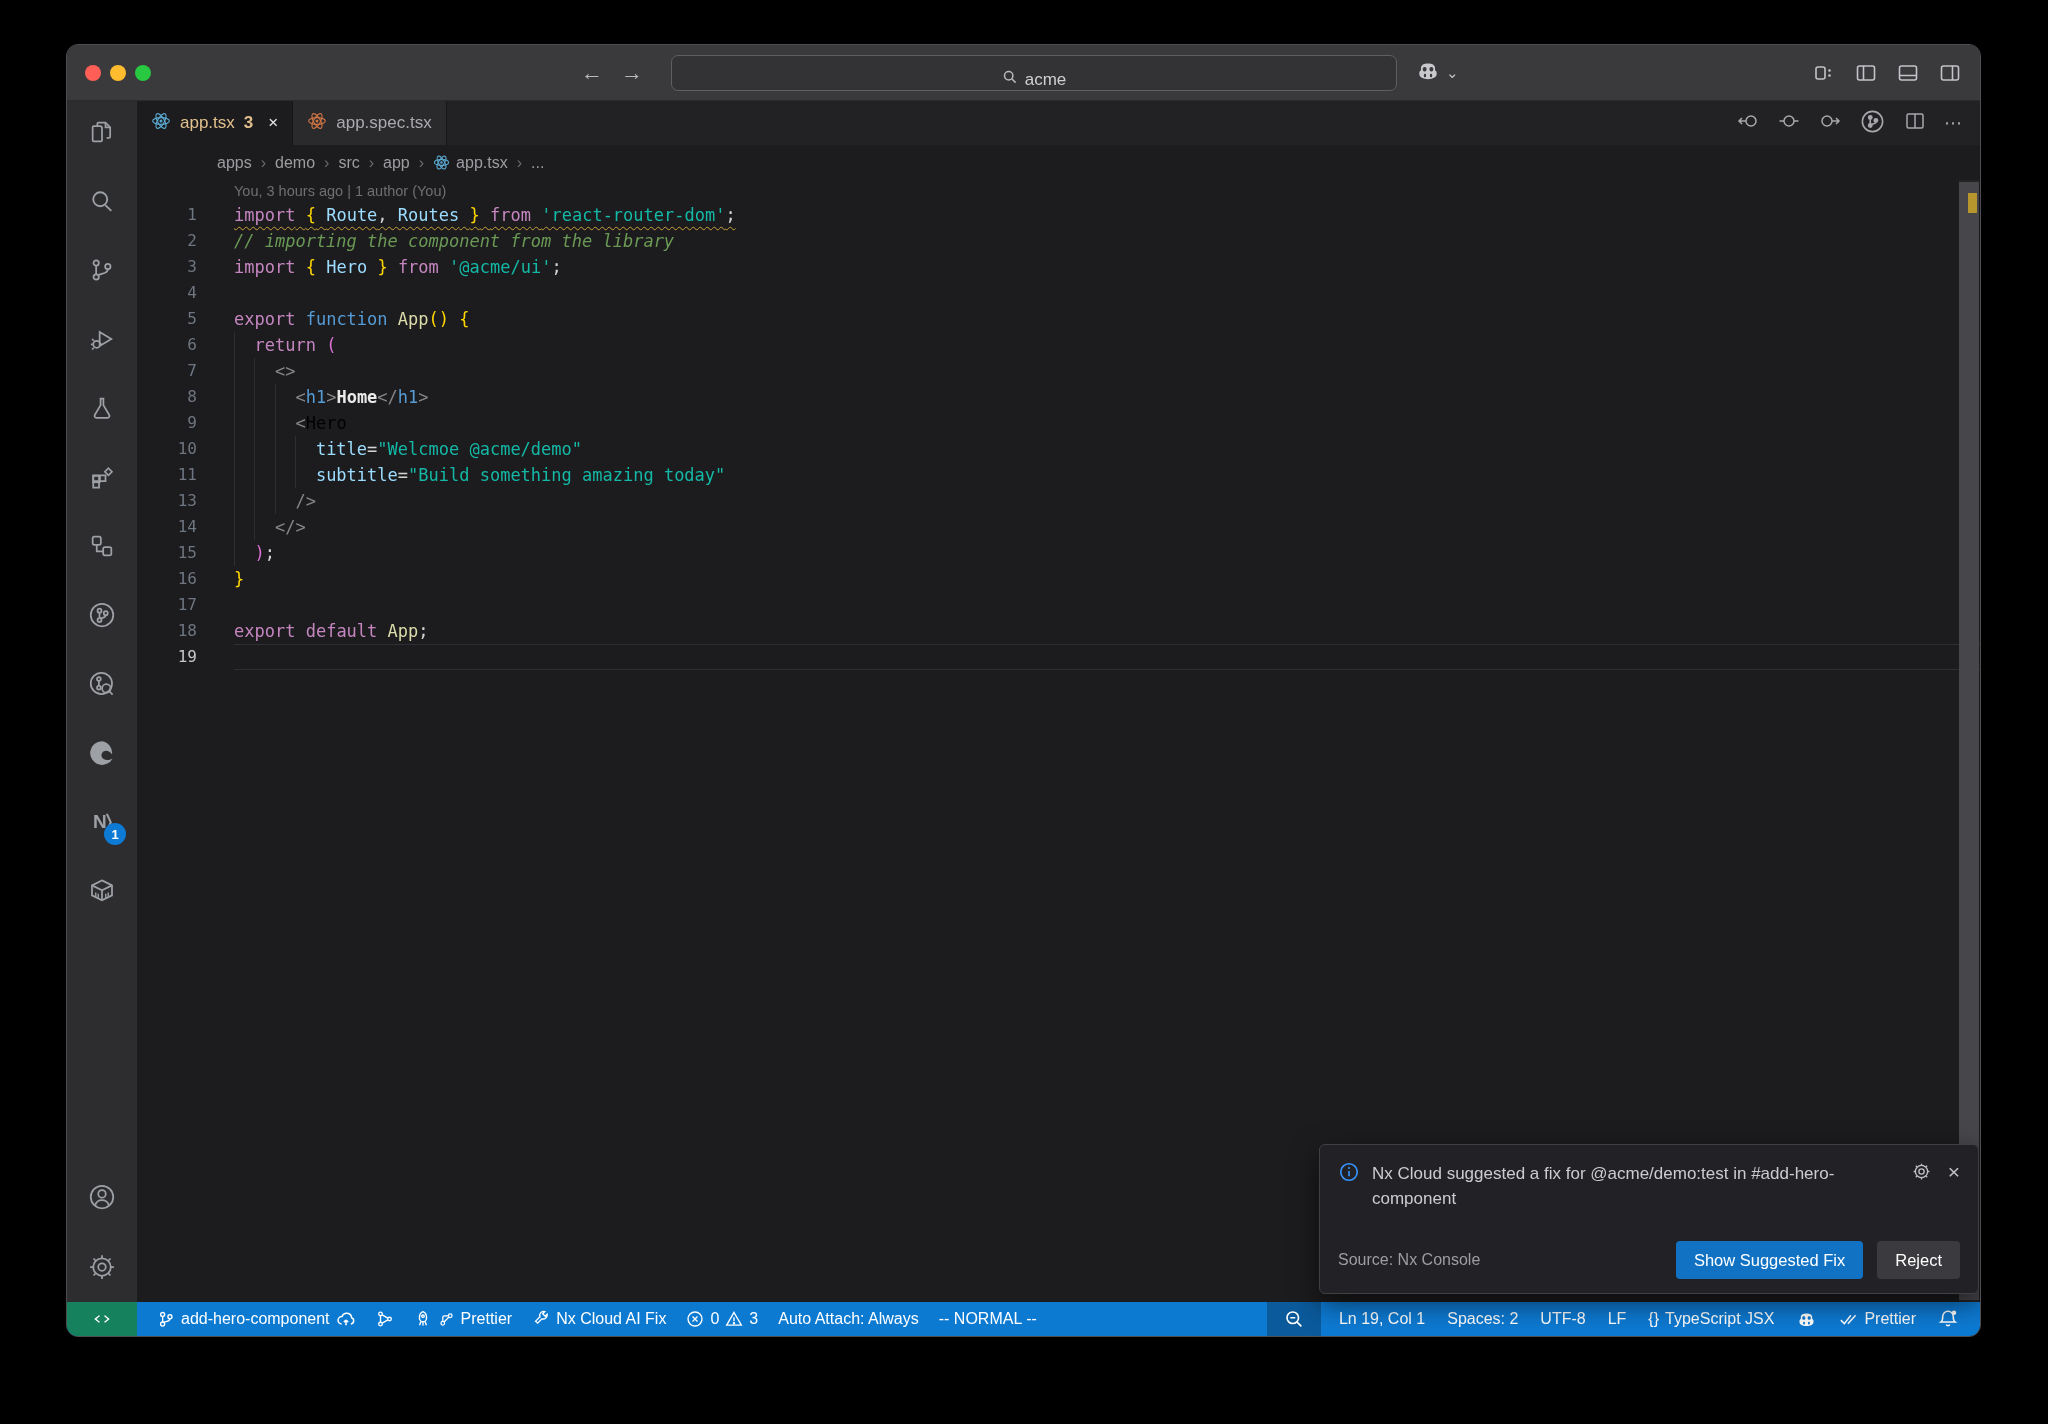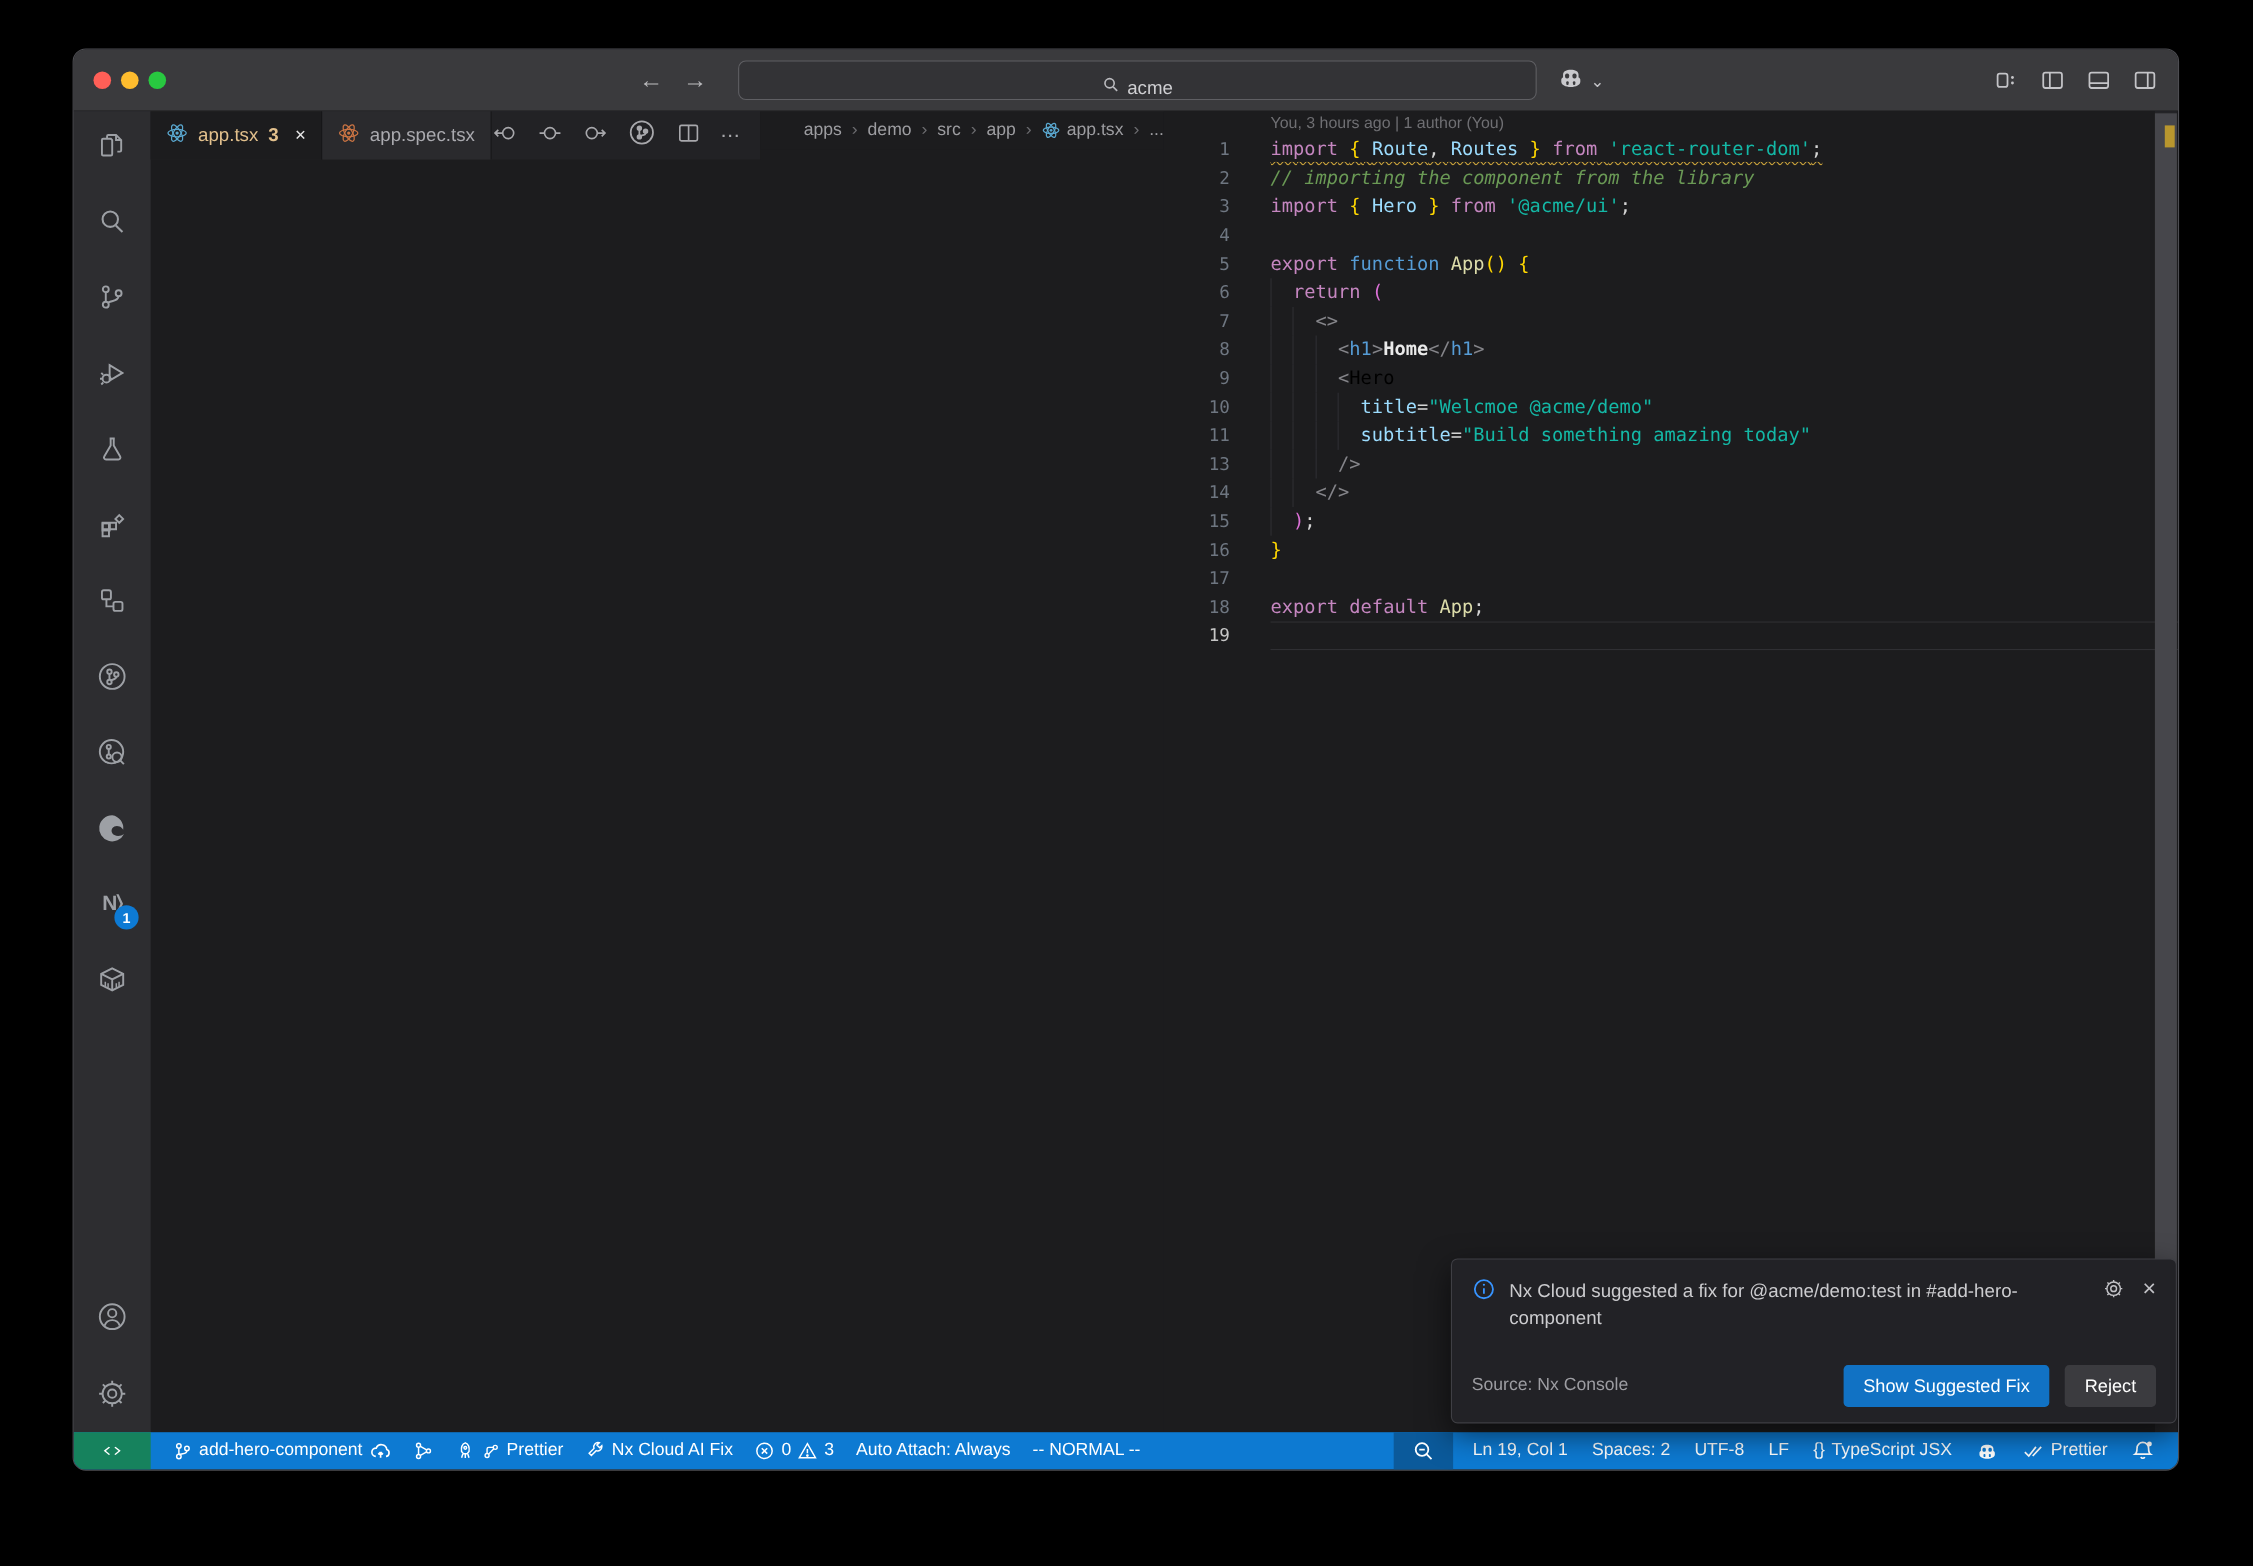--- a/index.html
+++ b/index.html
@@ -22,33 +22,33 @@
 
   
   .main { display:flex; height:1203px; }
   .activitybar { width:70px; background:#2d2d30; display:flex; flex-direction:column; align-items:center; padding-top:16px; gap:39px; flex-shrink:0; }
   .ab-item { width:30px; height:30px; position:relative; color:#9da0a5; display:flex; align-items:center; justify-content:center; }
   .ab-bottom { margin-top:auto; display:flex; flex-direction:column; gap:40px; padding-bottom:22px; }
   .nx-badge { position:absolute; right:-9px; bottom:-8px; width:22px; height:22px; border-radius:50%; background:#0d7ad4;
     color:#fff; font-size:13px; font-weight:bold; display:flex; align-items:center; justify-content:center; }
   .nx-glyph { font-size:19px; font-weight:bold; letter-spacing:-1px; color:#9da0a5; }
 
-  .editor-col { flex:1; display:flex; flex-direction:row; min-width:0; }
+  .editor-col { flex:1; display:flex; flex-direction:column; min-width:0; }
 
   
   .tabstrip { height:44px; background:#222225; display:flex; align-items:stretch; }
   .tab { display:flex; align-items:center; gap:9px; padding:0 14px; font-size:17px; border-right:1px solid #161618; }
   .tab.active { background:#1c1c1e; color:#e2c08d; }
   .tab.inactive { background:#2a2a2d; color:#aaaaaf; }
   .tab .badge { font-weight:bold; color:#e2c08d; }
   .tab .close { color:#e8e8e8; font-size:17px; margin-left:6px; }
   .editor-actions { margin-left:auto; display:flex; align-items:center; gap:17px; padding-right:16px; color:#a8a8ac; }
 
   
-  .breadcrumb { height:35px; background:#1c1c1e; display:flex; align-items:center; gap:9px; padding-left:40px; font-size:16px; color:#9d9da1; }
+  .breadcrumb { height:35px; background:#1c1c1e; display:flex; align-items:center; gap:9px; padding-left:40px; font-size:16px; color:#9d9da1;margin-left:40px; }
   .breadcrumb .sep { color:#6b6b6f; }
   .breadcrumb .crumb-file { display:flex; align-items:center; gap:6px; }
 
   
   .editor { position:relative; flex:1; background:#1c1c1e; font-family:"DejaVu Sans Mono", monospace; font-size:17px; overflow:hidden; }
   .blame { height:22px; padding-top:3px; margin-left:97px; font-family:"Liberation Sans", sans-serif; font-size:14.5px; color:#6f6f73; }
   .code-row { display:flex; height:26px; line-height:26px; }
   .code-row .ln { width:60px; text-align:right; color:#6e7681; font-size:16px; flex-shrink:0; }
   .code-row.current .ln { color:#c6c6c6; }
   .code-row .code { flex:1; margin-left:37px; position:relative; white-space:pre; }

